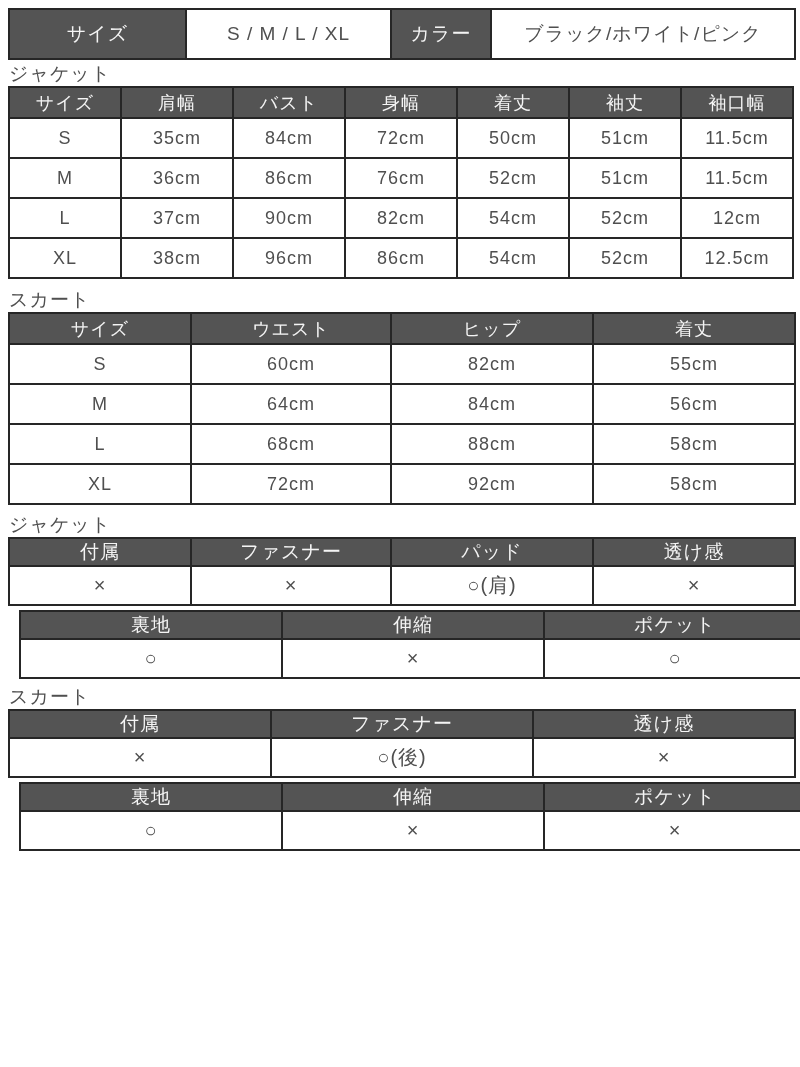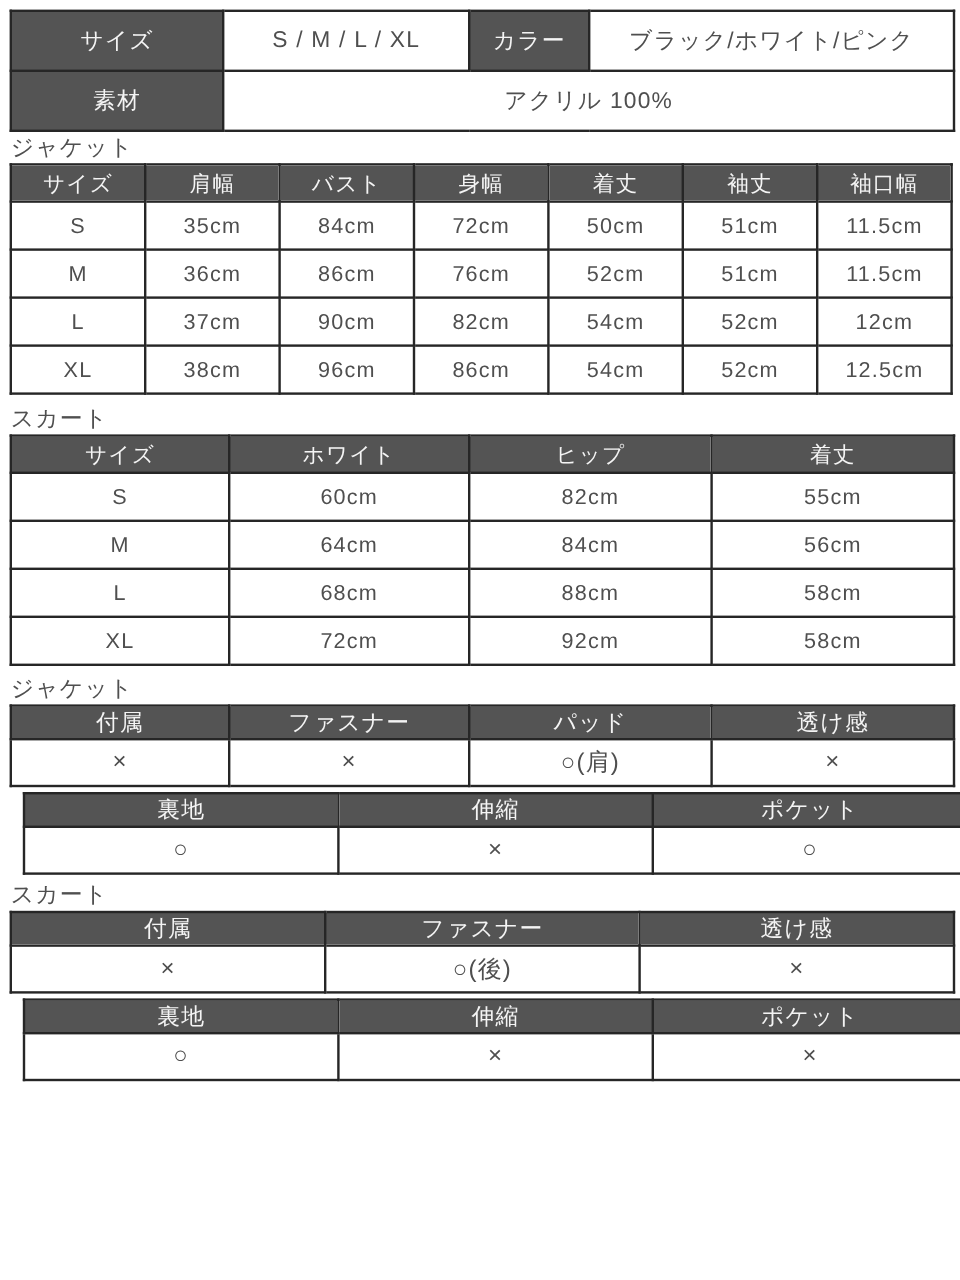--- a/index.html
+++ b/index.html
@@ -71,24 +71,20 @@
         <col style="width:100px">
         <col style="width:304px">
       </colgroup>
     <tbody>
         <tr>
       <td class="hd">サイズ</td>
       <td>S / M / L / XL</td>
       <td class="hd">カラー</td>
       <td>ブラック/ホワイト/ピンク</td>
     </tr>
-    <tr>
-      <td class="hd">素材</td>
-      <td colspan="3">アクリル 100%</td>
-    </tr>
   </tbody>
     </table>
 
   <div class="section-label lbl-1">ジャケット</div>
   <table class="measure">
     <tbody>
         <tr class="hrow">
       <td class="hd">サイズ</td>
       <td class="hd">肩幅</td>
       <td class="hd">バスト</td>
@@ -140,21 +136,21 @@
   <table class="measure">
     <colgroup>
         <col style="width:182px">
         <col style="width:200px">
         <col style="width:202px">
         <col style="width:202px">
       </colgroup>
     <tbody>
         <tr class="hrow">
       <td class="hd">サイズ</td>
-      <td class="hd">ホワイト</td>
+      <td class="hd">ウエスト</td>
       <td class="hd">ヒップ</td>
       <td class="hd">着丈</td>
     </tr>
     <tr class="drow">
       <td>S</td>
       <td>60cm</td>
       <td>82cm</td>
       <td>55cm</td>
     </tr>
     <tr class="drow">

